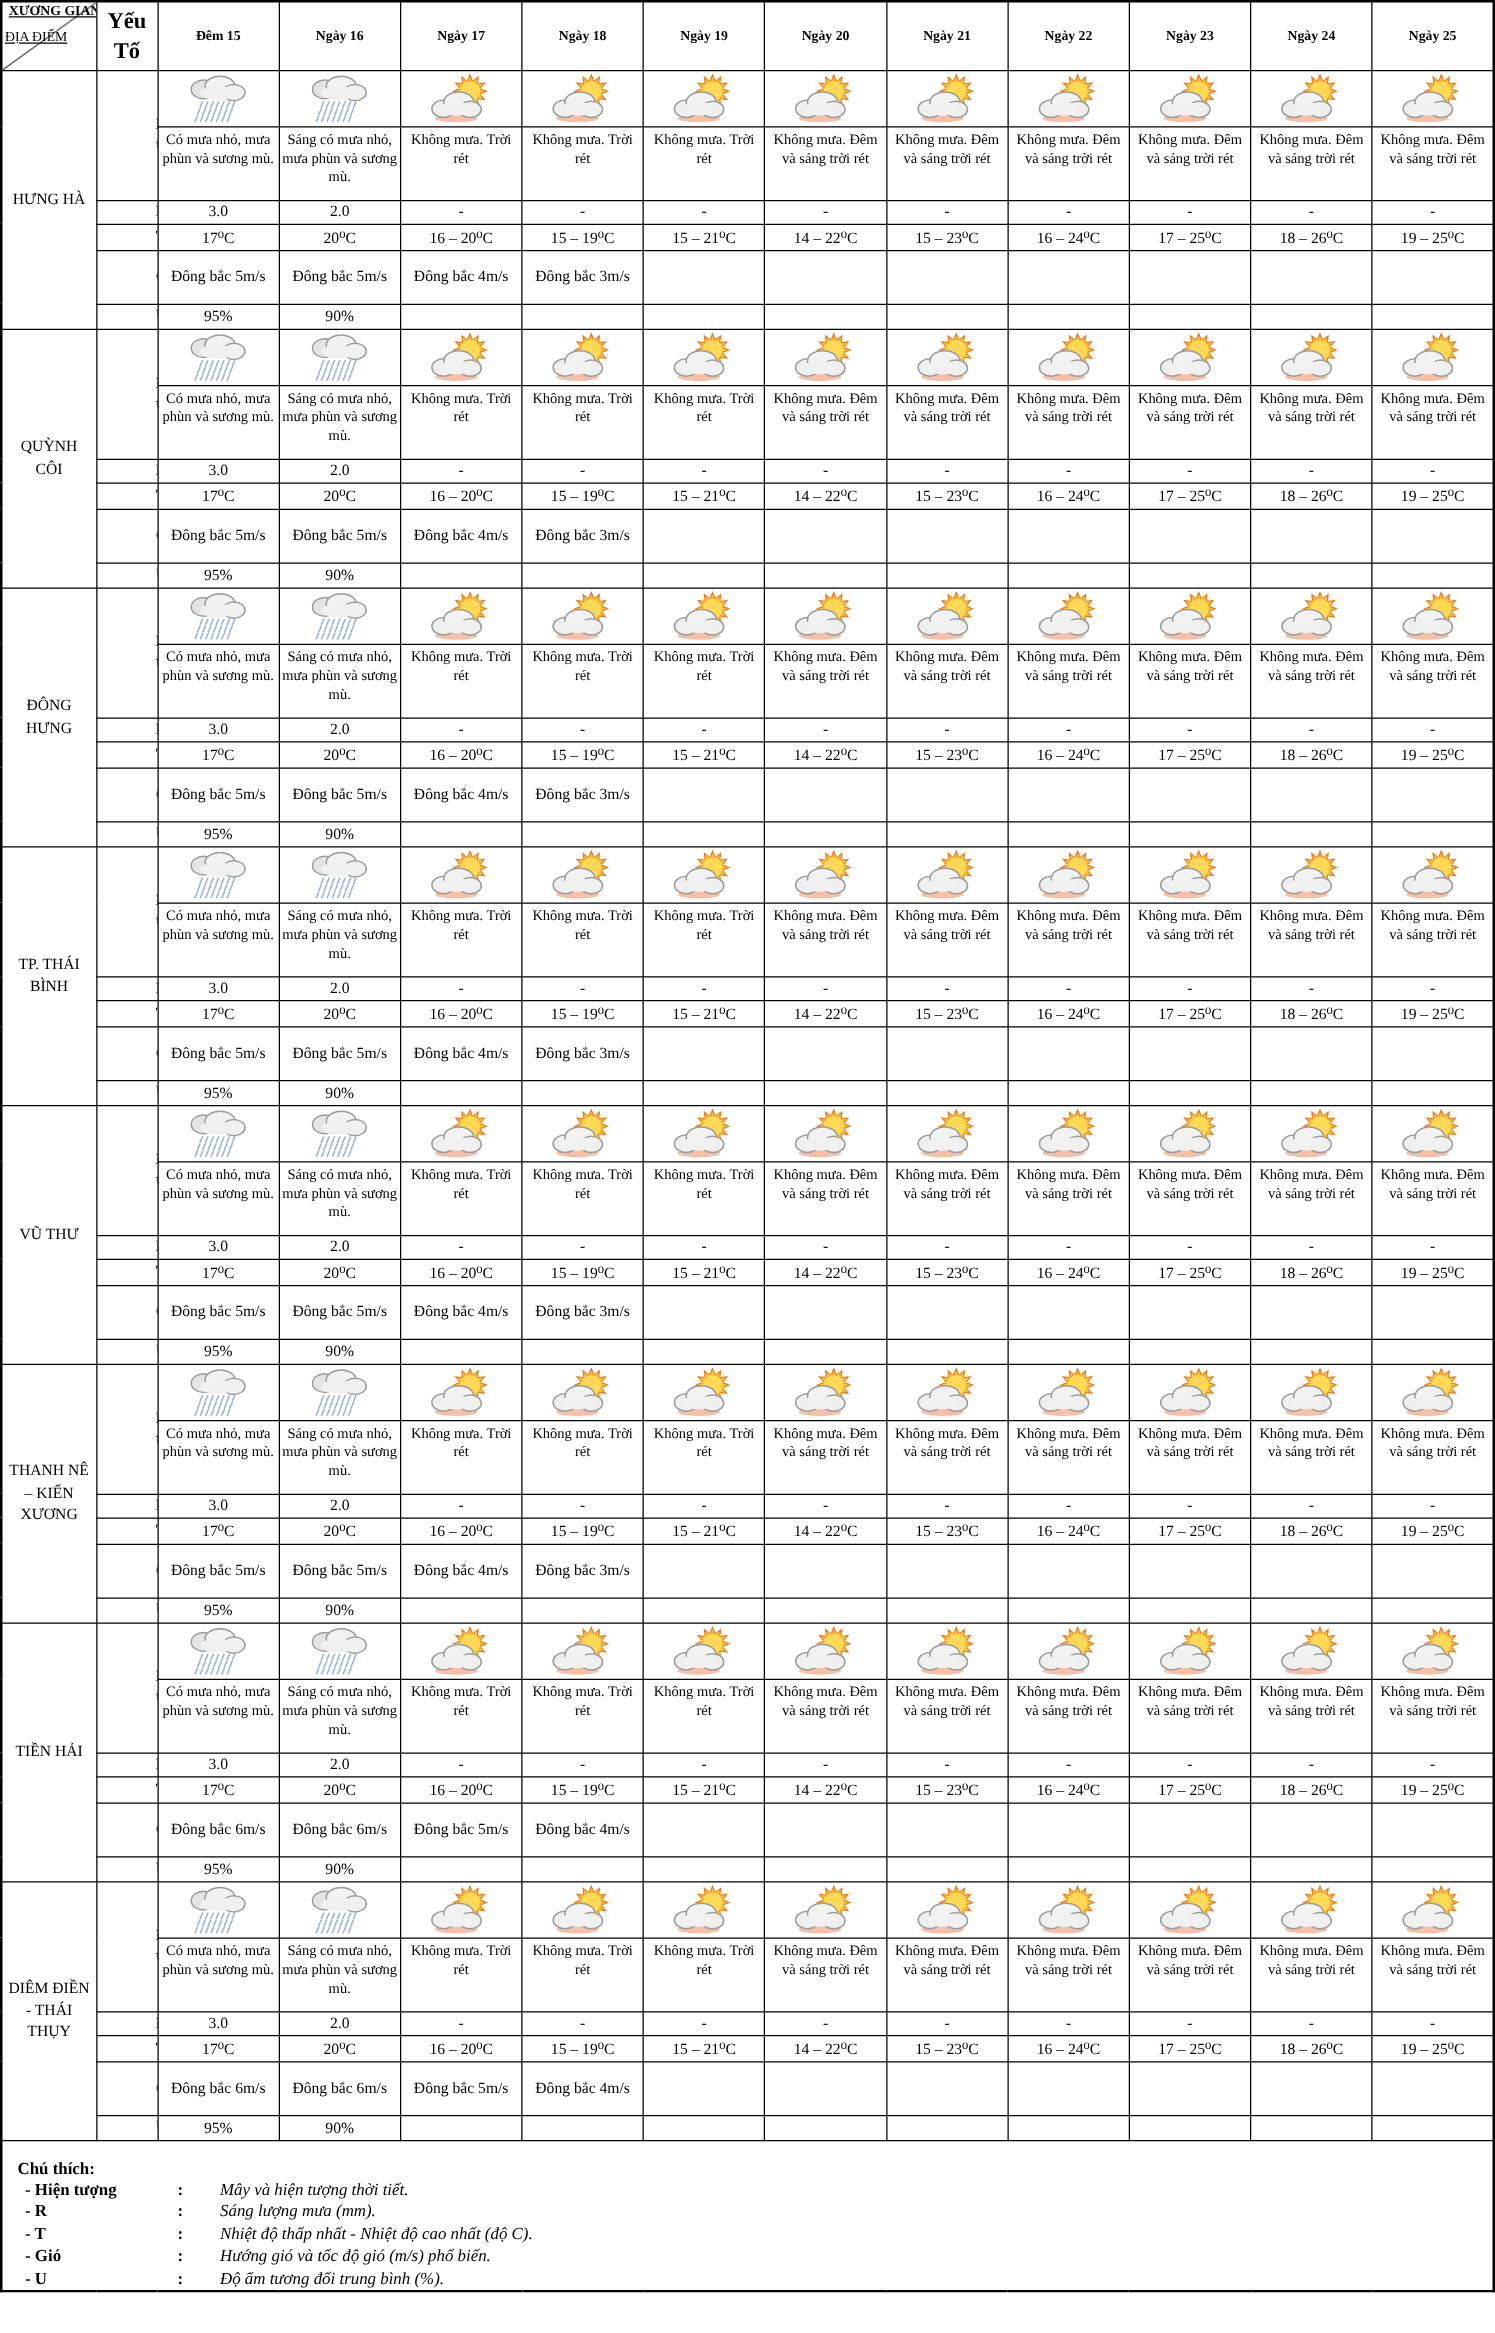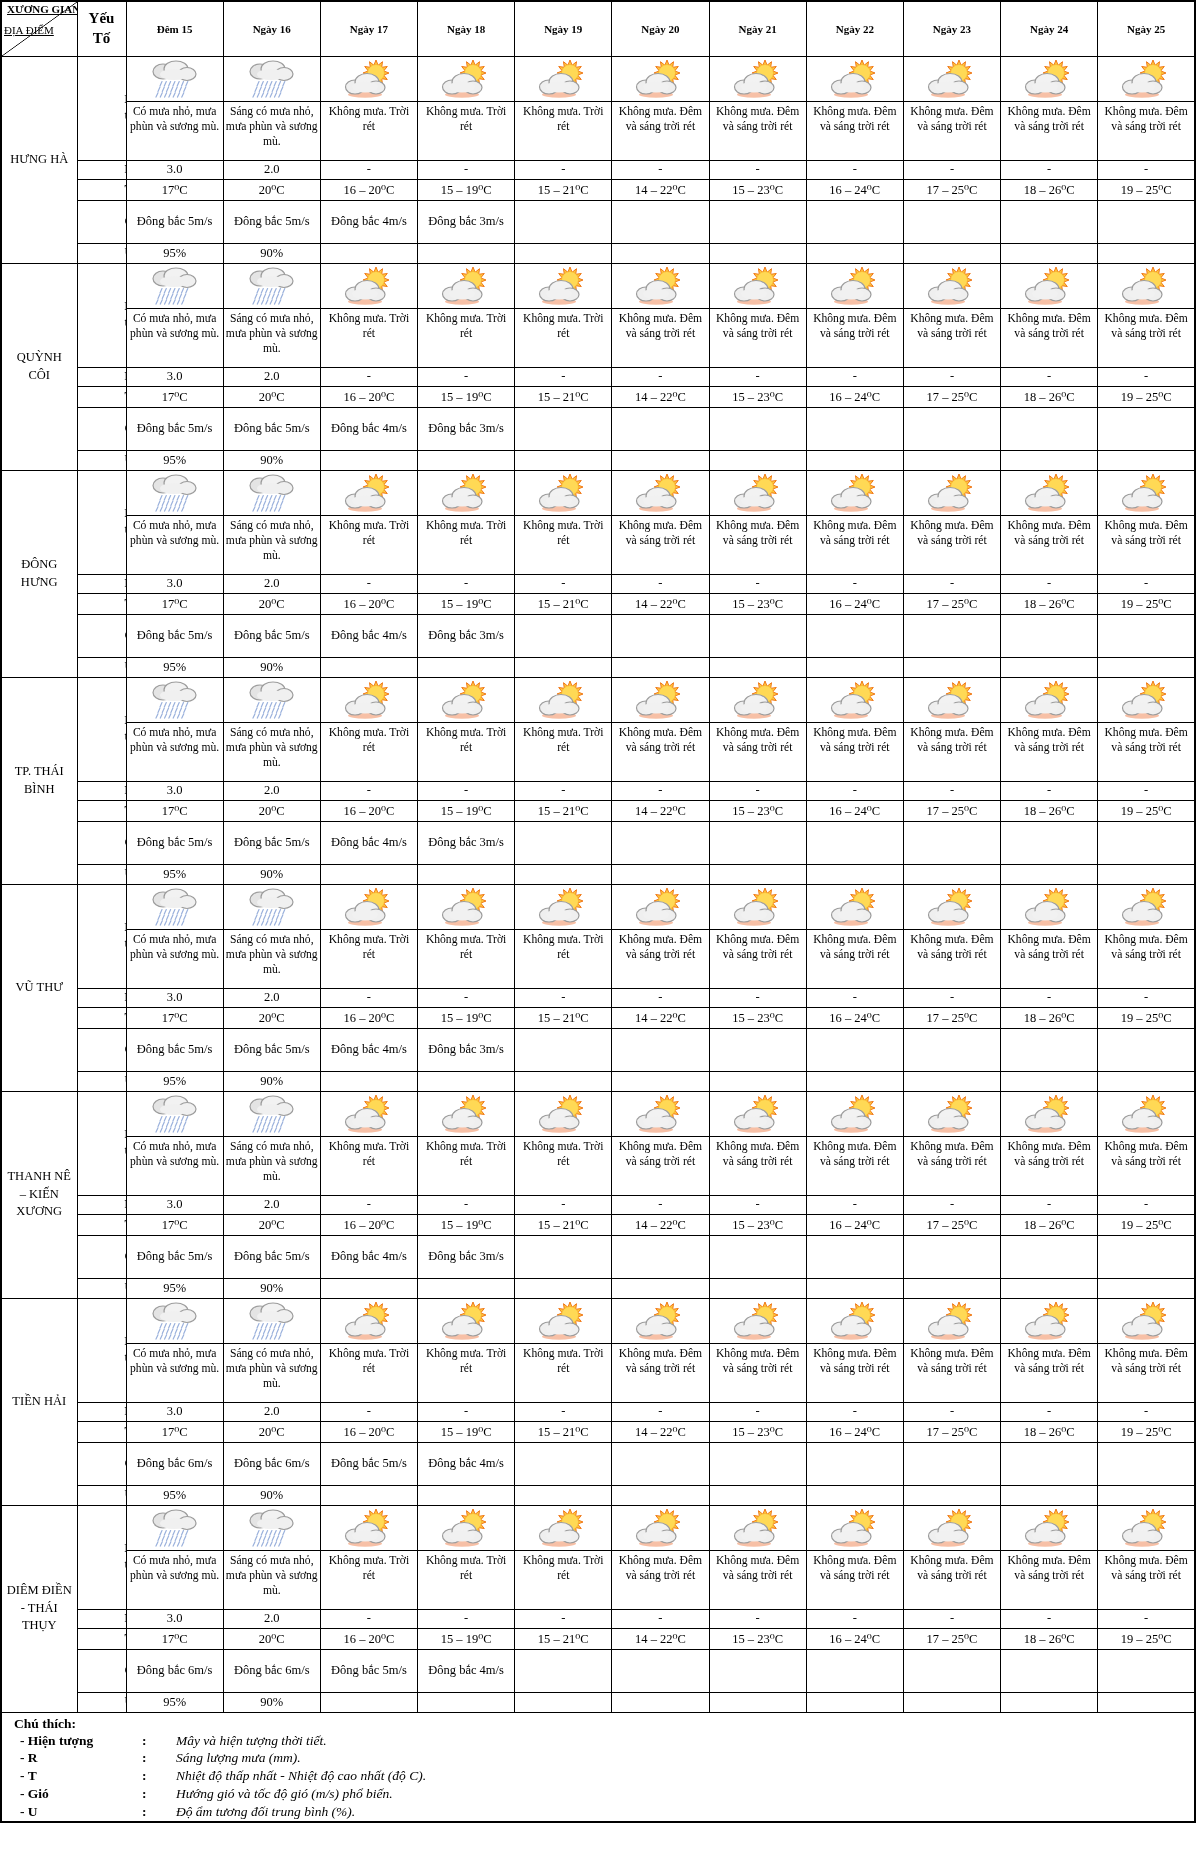--- a/index.html
+++ b/index.html
@@ -2,40 +2,40 @@
 <html><head>
 <meta charset="utf-8">
 <style>
   html,body{margin:0;padding:0;background:#fff;}
   body{width:1196px;font-family:"Liberation Serif","DejaVu Serif",serif;color:#000;}
   table{border-collapse:collapse;table-layout:fixed;width:1196px;border:2px solid #000;}
   td,th{border:1px solid #000;text-align:center;vertical-align:middle;padding:0 2px;overflow:hidden;}
   
   thead tr{height:55px;}
   th.day-header{font-weight:bold;font-size:11px;}
-  th.factor-header{font-weight:bold;font-size:15px;line-height:1.3;}
+  th.factor-header{font-weight:bold;font-size:18px;line-height:1.3;}
   th.corner{position:relative;padding:0;background:
     linear-gradient(to bottom right,transparent calc(50% - 0.7px),#000 50%,transparent calc(50% + 0.7px));}
   .corner-time{position:absolute;top:1px;left:5px;font-size:11px;font-weight:bold;text-decoration:underline;white-space:nowrap;}
   .corner-place{position:absolute;bottom:20px;left:2px;font-size:11px;font-weight:normal;text-decoration:underline;white-space:nowrap;}
   
   tr.row-icon{height:45px;}
   tr.row-phen{height:59px;}
   tr.row-r{height:19px;}
   tr.row-t{height:21px;}
   tr.row-wind{height:43px;}
   tr.row-u{height:20px;}
   td.loc-cell{font-weight:normal;font-size:12.5px;line-height:1.4;padding:0 4px;}
   td.row-label{font-weight:bold;font-size:12.5px;line-height:1.25;padding-left:47px;}
   td.icon-cell{vertical-align:middle;padding:1px 0 0 0;}
   td.phen-text{font-size:11.6px;line-height:1.3;vertical-align:top;padding-top:2px;}
   td.val-cell{font-size:12.5px;}
   td.wind-cell{font-size:12.5px;line-height:1.3;}
   
-  td.legend-cell{height:104px;text-align:left;vertical-align:top;padding:3px 0 0 12px;font-size:13.5px;}
+  td.legend-cell{height:104px;text-align:left;vertical-align:top;padding:14px 0 0 12px;font-size:13.5px;}
   .legend-title{font-weight:bold;}
   .legend-item{display:flex;line-height:1.32;}
   .legend-label{font-weight:bold;width:122px;padding-left:6px;flex:none;}
   .legend-colon{width:34px;font-weight:bold;flex:none;}
   .legend-desc{font-style:italic;}
   svg{display:block;margin:0 auto;}
 </style>
 </head>
 <body>
 

